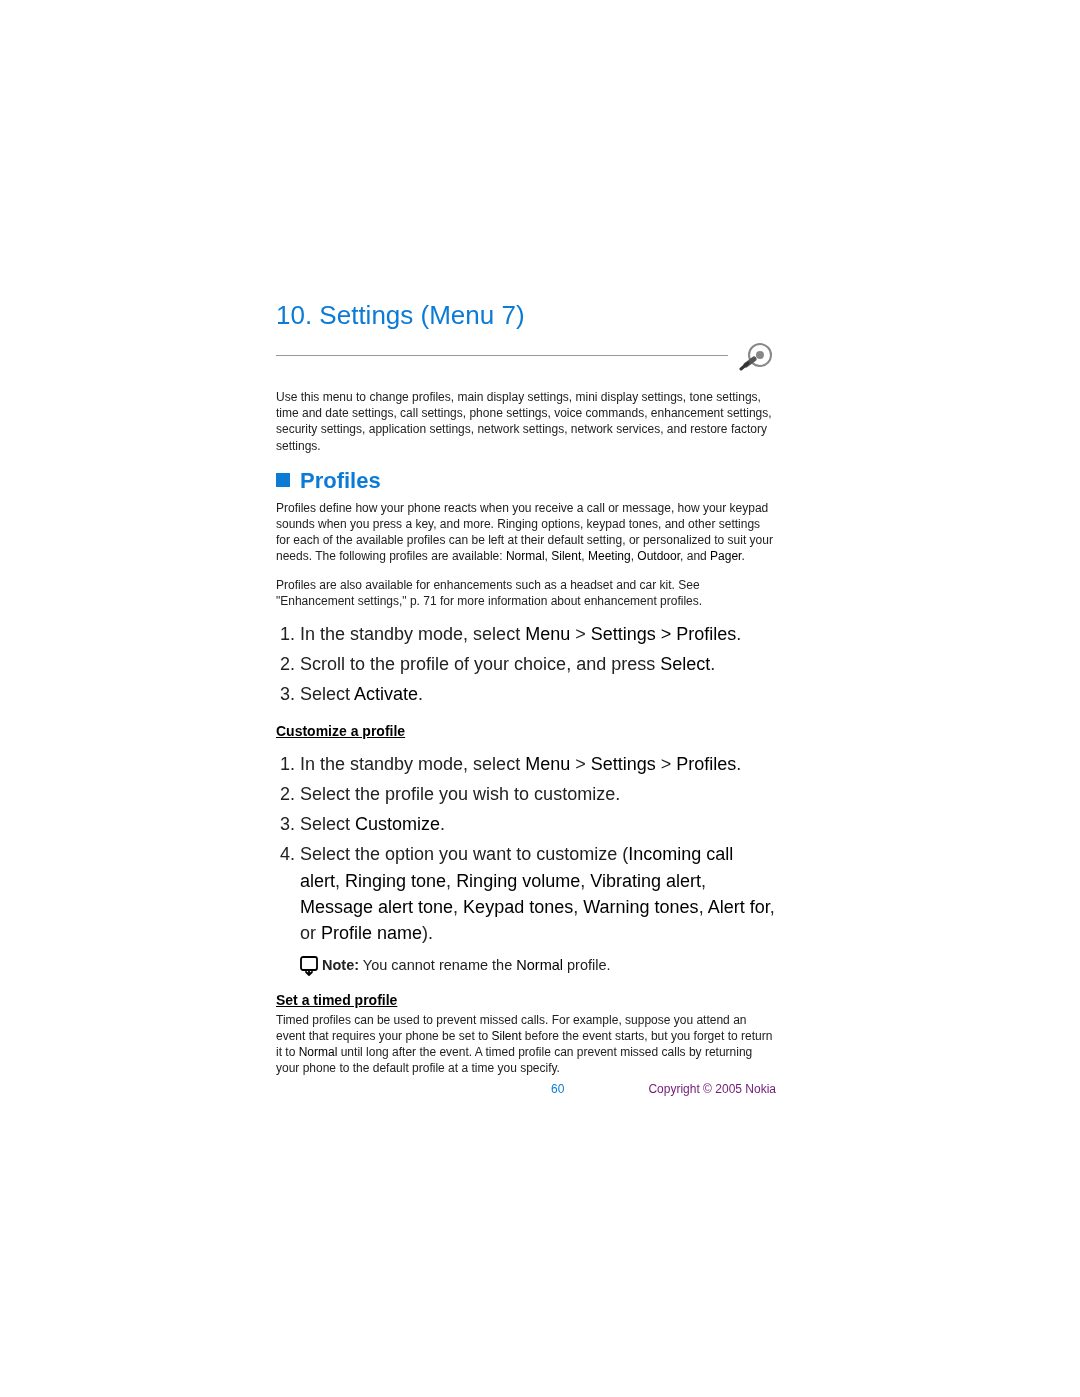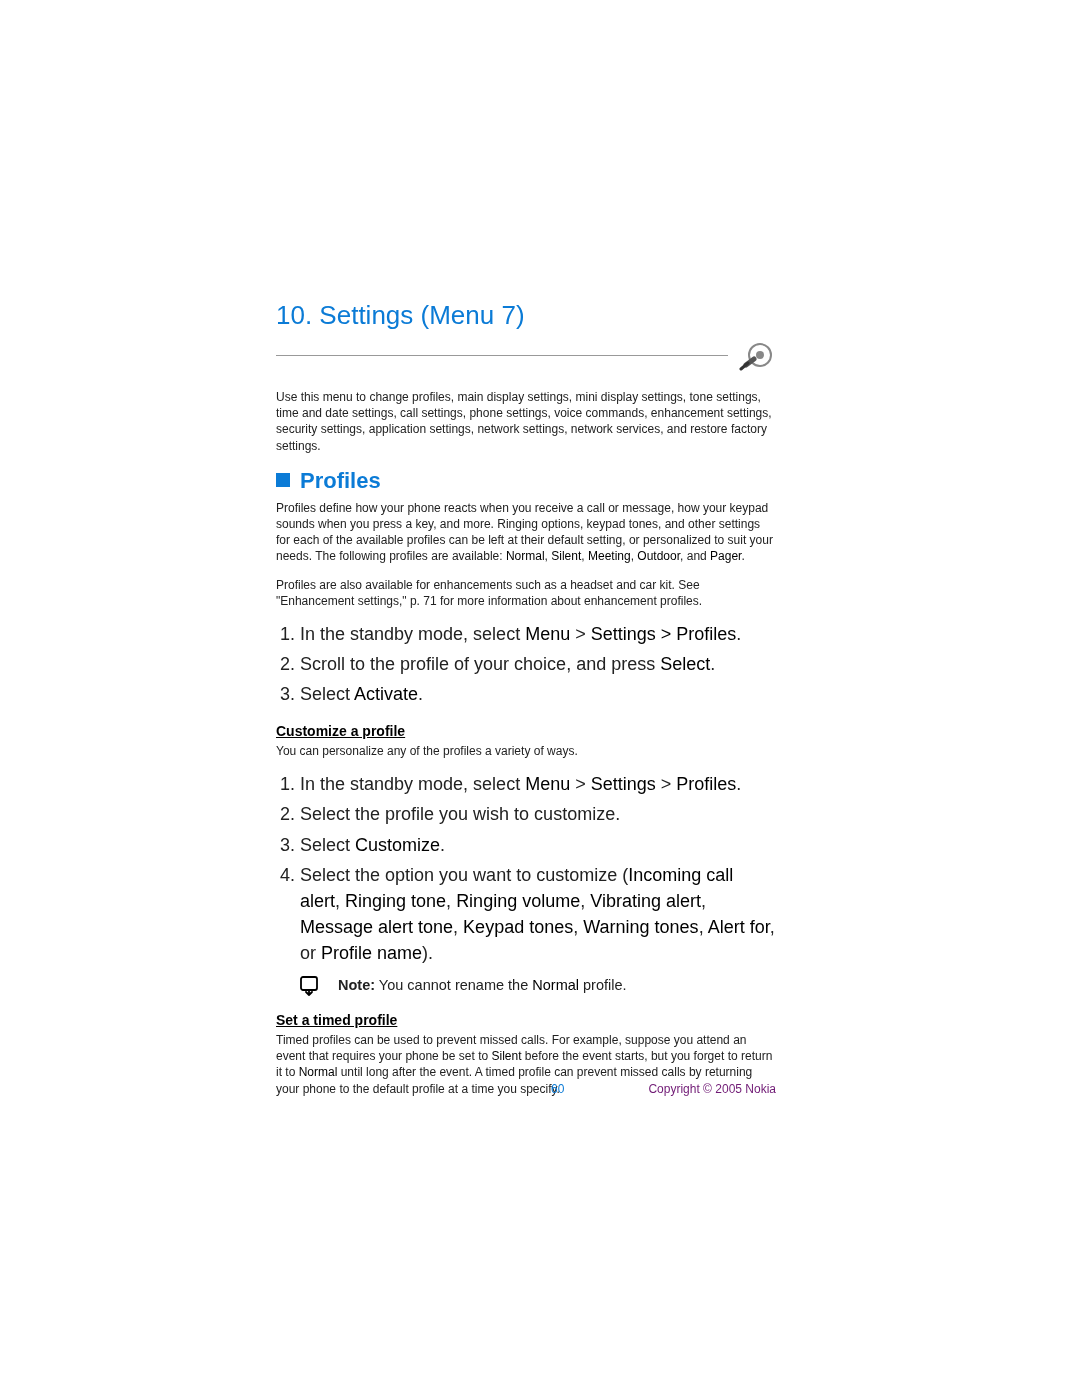--- a/index.html
+++ b/index.html
@@ -79,21 +79,21 @@
     padding-left: 24px;
   }
   ol.steps li {
     margin-bottom: 4px;
   }
   .accent {
     color: #000000;
   }
   .note-row {
     display: flex;
-    gap: 16px;
+    gap: 0;
     font-size: 14.5px;
     line-height: 1.35;
     margin: 6px 0 6px 24px;
   }
   .note-row .note-icon {
     width: 22px;
     height: 20px;
     flex-shrink: 0;
   }
   .footer {
@@ -140,21 +140,20 @@
 
     <p class="body">Profiles are also available for enhancements such as a headset and car kit. See "Enhancement settings," p. 71 for more information about enhancement profiles.</p>
 
     <ol class="steps">
       <li><span>In the standby mode, select </span><span class="accent">Menu</span> &gt; <span class="accent">Settings &gt; Profiles</span>.</li>
       <li><span>Scroll to the profile of your choice, and press </span><span class="accent">Select</span>.</li>
       <li><span>Select </span><span class="accent">Activate</span>.</li>
     </ol>
 
     <h3 class="sub">Customize a profile</h3>
-    <p class="body" style="margin-bottom:4px">You can personalize any of the profiles a variety of ways.</p>
 
     <ol class="steps">
       <li><span>In the standby mode, select </span><span class="accent">Menu</span> &gt; <span class="accent">Settings</span> &gt; <span class="accent">Profiles</span>.</li>
       <li>Select the profile you wish to customize.</li>
       <li><span>Select </span><span class="accent">Customize</span>.</li>
       <li><span>Select the option you want to customize (</span><span class="accent">Incoming call alert</span>, <span class="accent">Ringing tone</span>, <span class="accent">Ringing volume</span>, <span class="accent">Vibrating alert</span>, <span class="accent">Message alert tone</span>, <span class="accent">Keypad tones</span>, <span class="accent">Warning tones</span>, <span class="accent">Alert for</span><span>, or </span><span class="accent">Profile name</span><span>).</span></li>
     </ol>
 
     <div class="note-row">
       <div class="note-icon">

